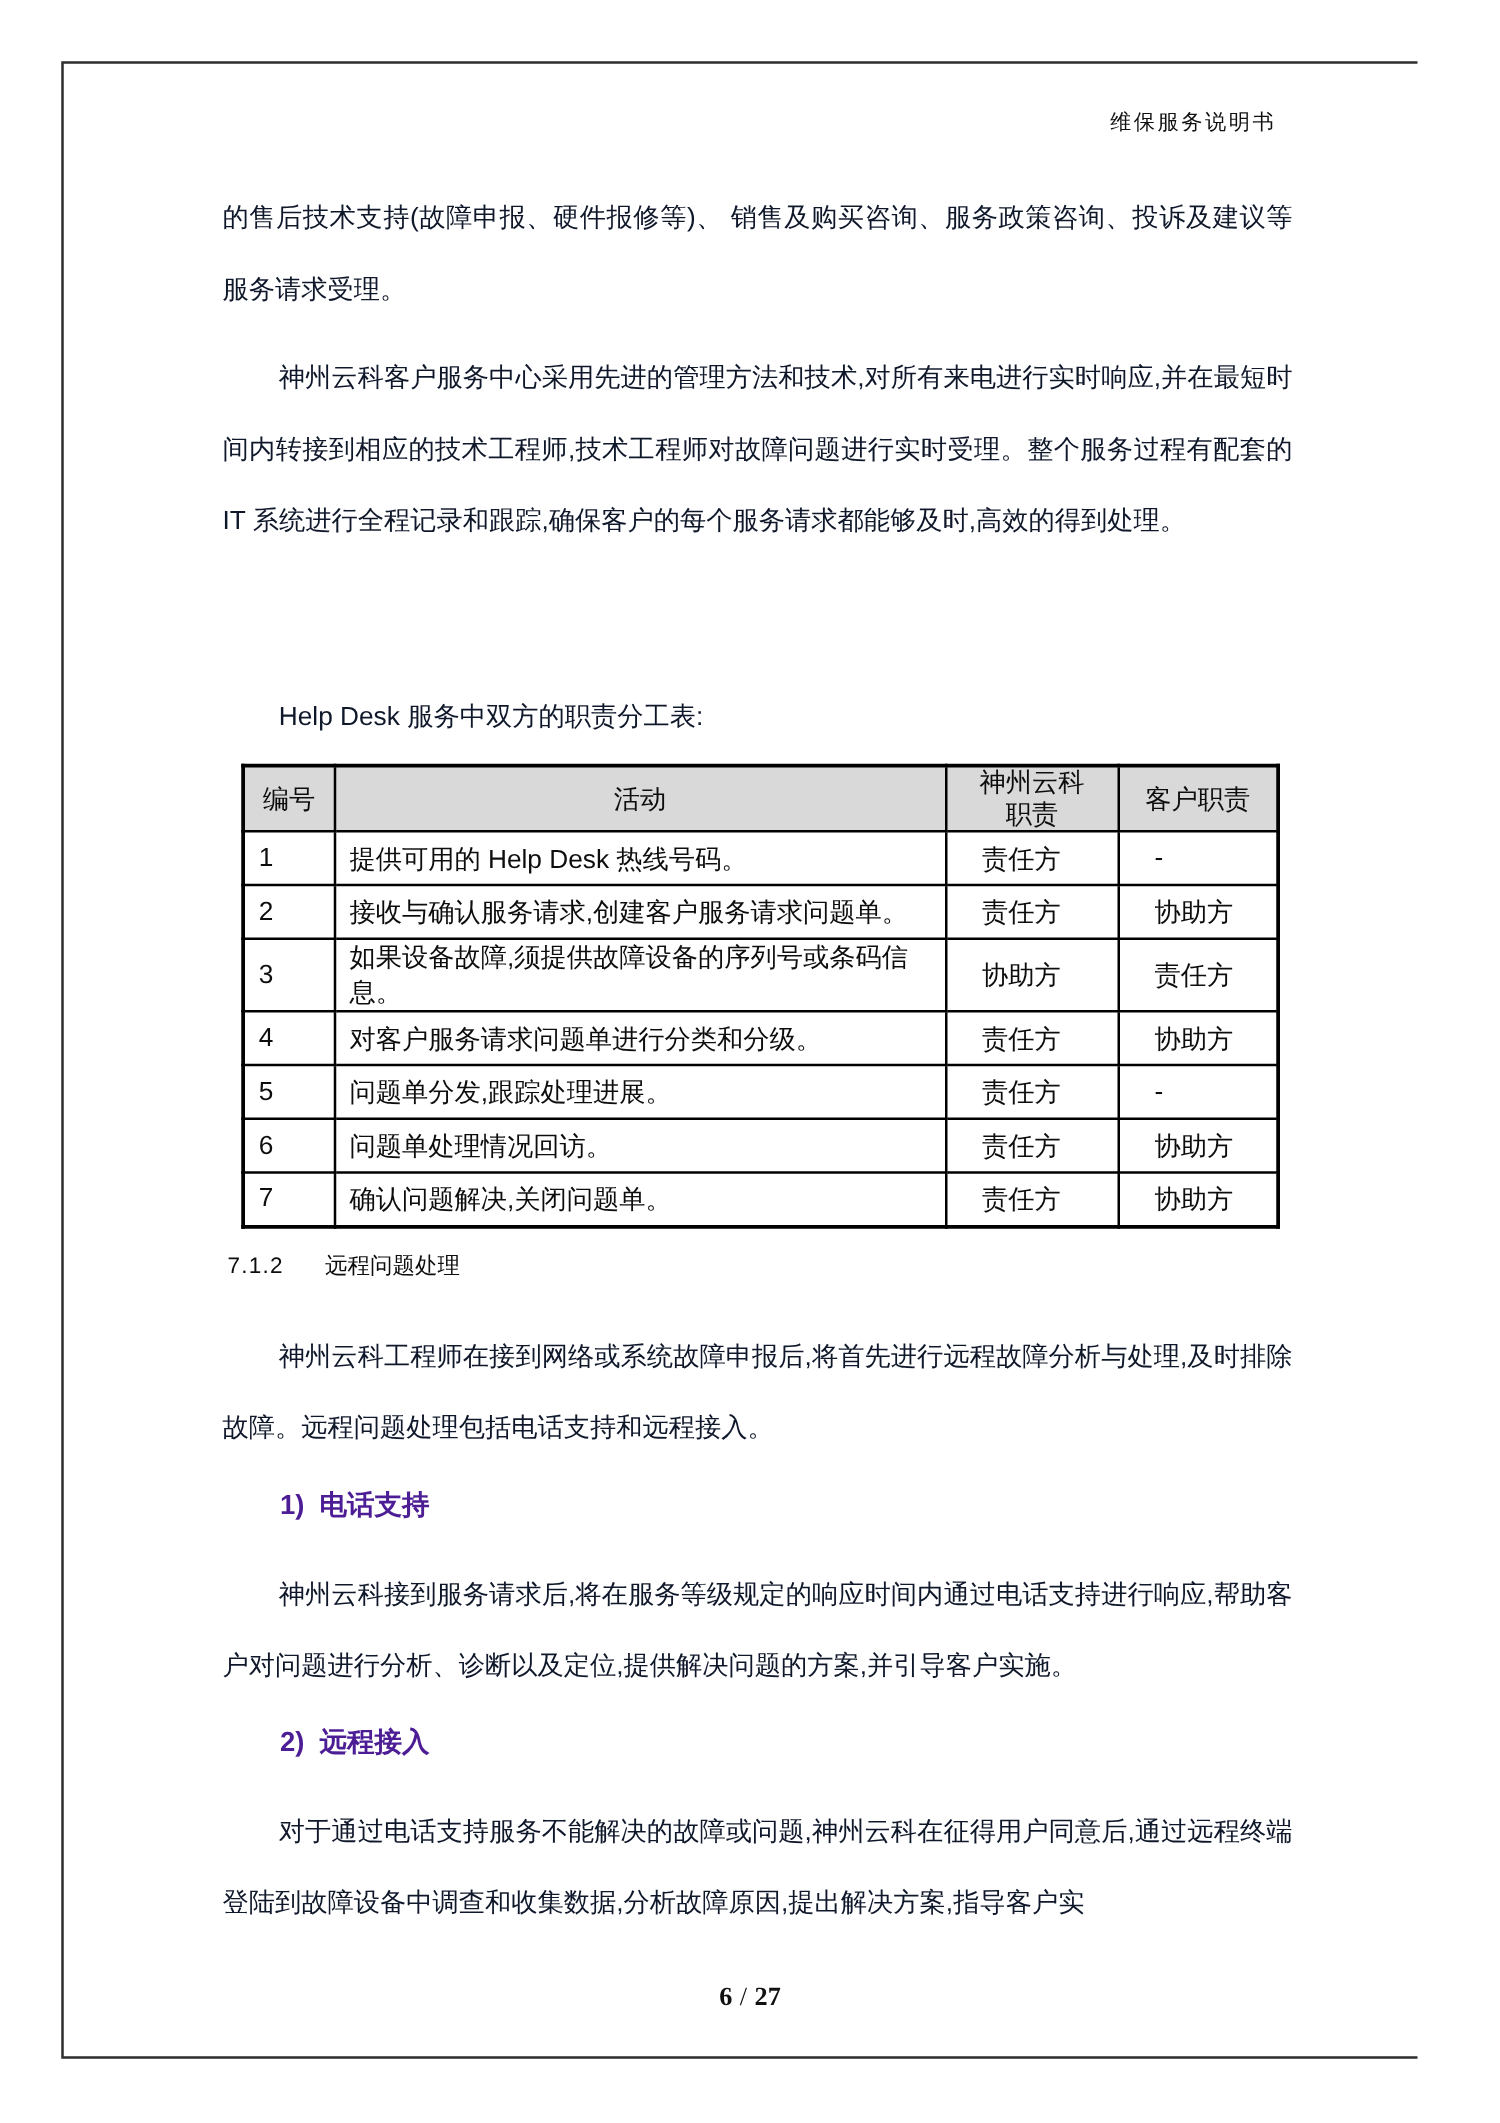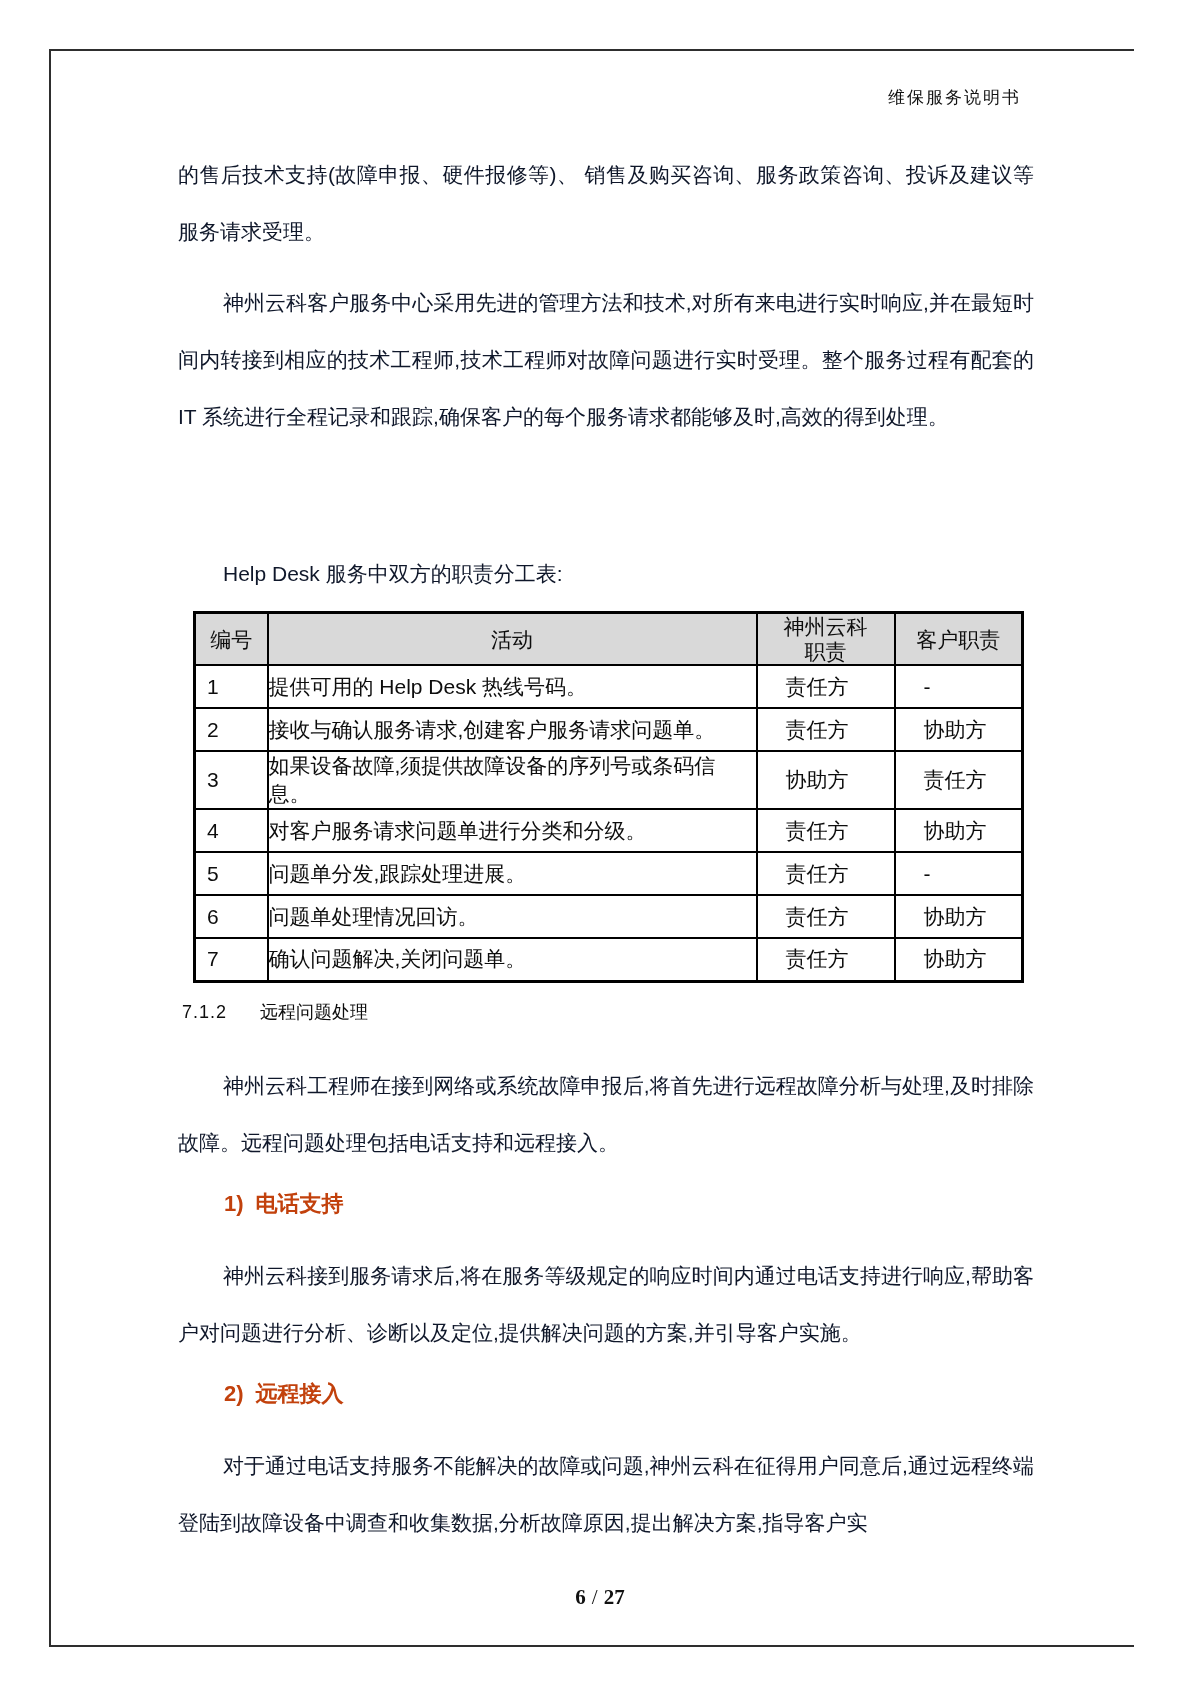--- a/index.html
+++ b/index.html
@@ -61,38 +61,38 @@
     height:50px;
     line-height:25px;
   }
   .th-multiline { white-space:pre-line; }
   .resp-table tbody tr { height:43px; }
   .col-no  { width:73px; }
   .col-act { width:489px; }
   .col-vendor { width:138px; }
   .col-cust { width:128px; }
   .resp-table tbody .cell-no  { padding-left:11px; }
-  .resp-table tbody .cell-act { }
+  .resp-table tbody .cell-act { padding-left:11px; }
   .resp-table tbody .cell-vendor, .resp-table tbody .cell-cust { padding-left:28px; }
   .section-head {
     position:absolute;
     left:182px; top:1000px;
     font-size:18px;
     font-weight:normal;
     color:#0d0d0d;
     white-space:nowrap;
   }
   .section-head .sec-num { margin-right:33px; letter-spacing:1px; }
   .p-sec-intro { top:1057px; }
   .subhead {
     position:absolute;
     left:224px;
     font-size:22px;
     font-weight:bold;
-    color:#c2410c;
+    color:#4c1d95;
     white-space:nowrap;
   }
   .subhead .sub-num { margin-right:12px; }
   .sub1 { top:1189px; }
   .sub2 { top:1379px; }
   .p-sub1 { top:1247px; }
   .p-sub2 { top:1437px; }
   .footer {
     position:absolute;
     left:0; top:1585px;

